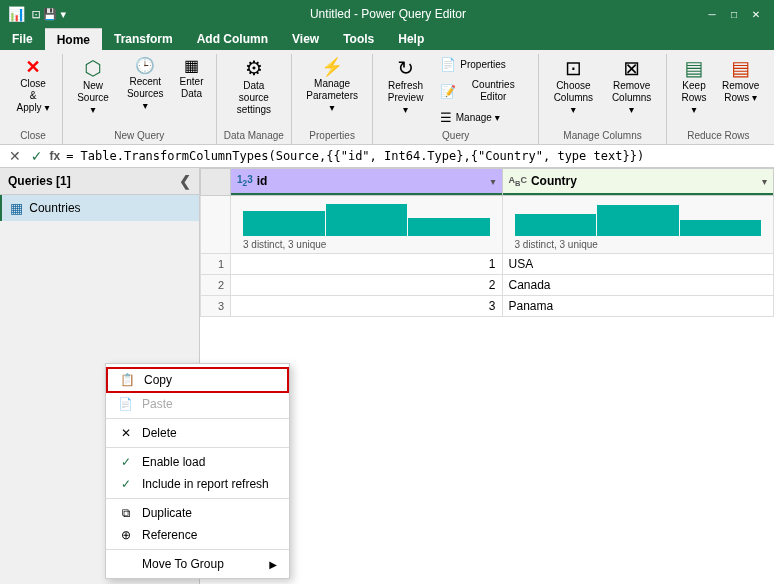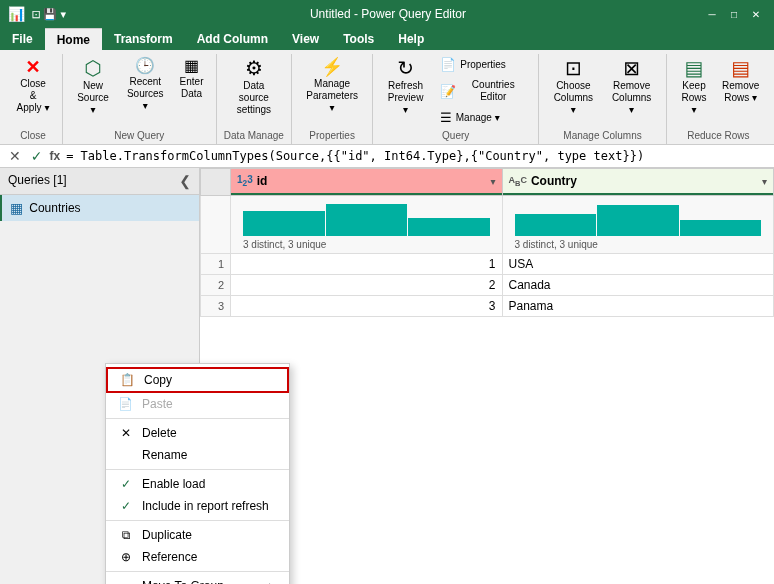--- a/index.html
+++ b/index.html
@@ -129,26 +129,26 @@
     .queries-panel {
       width: 200px;
       background: #f0f0f0;
       border-right: 1px solid #ccc;
       display: flex;
       flex-direction: column;
     }
     .queries-header {
       padding: 5px 8px;
       font-size: 12px;
-      font-weight: 400;
+      font-weight: 700;
       background: #e8e8e8;
       border-bottom: 1px solid #ccc;
       display: flex;
       justify-content: space-between;
-      align-items: flex-start;
+      align-items: center;
     }
     .queries-collapse { cursor: pointer; font-size: 14px; color: #555; }
     .query-item {
       padding: 5px 8px;
       display: flex;
       align-items: center;
       gap: 6px;
       cursor: pointer;
       background: #d0e4f0;
       border-left: 2px solid #217346;
@@ -217,21 +217,21 @@
     .th-row-num { width: 30px; background: #e8e8e8; }
     .col-header {
       display: flex;
       align-items: center;
       padding: 4px 6px;
       gap: 4px;
       background: #f0f8e8;
       border-bottom: 2px solid #217346;
       height: 26px;
     }
-    .col-header.id-col { background: #fca5a5; }
+    .col-header.id-col { background: #c4b5fd; }
     .col-type-icon { font-size: 10px; color: #555; font-weight: bold; }
     .col-name { font-size: 12px; font-weight: 600; }
     .col-dropdown { margin-left: auto; font-size: 10px; color: #555; cursor: pointer; }
     .stats-row td {
       background: #f8f8f8;
       border: 1px solid #ddd;
       padding: 2px 6px;
       font-size: 10px;
       color: #555;
     }
@@ -427,24 +427,20 @@
     <div class="ctx-item disabled">
       <span class="ctx-icon">📄</span>
       <span>Paste</span>
     </div>
 
     <div class="ctx-separator"></div>
 
     <div class="ctx-item">
       <span class="ctx-icon">✕</span>
       <span>Delete</span>
-    </div>
-    <div class="ctx-item">
-      <span class="ctx-icon"></span>
-      <span>Rename</span>
     </div>
 
     <div class="ctx-separator"></div>
 
     <div class="ctx-item">
       <span class="ctx-check">✓</span>
       <span>Enable load</span>
     </div>
     <div class="ctx-item">
       <span class="ctx-check">✓</span>

